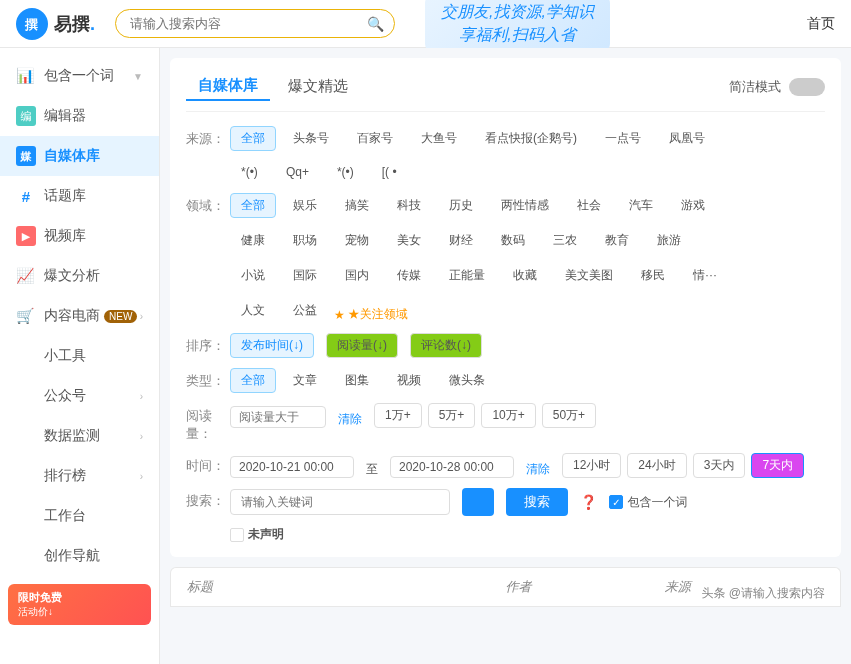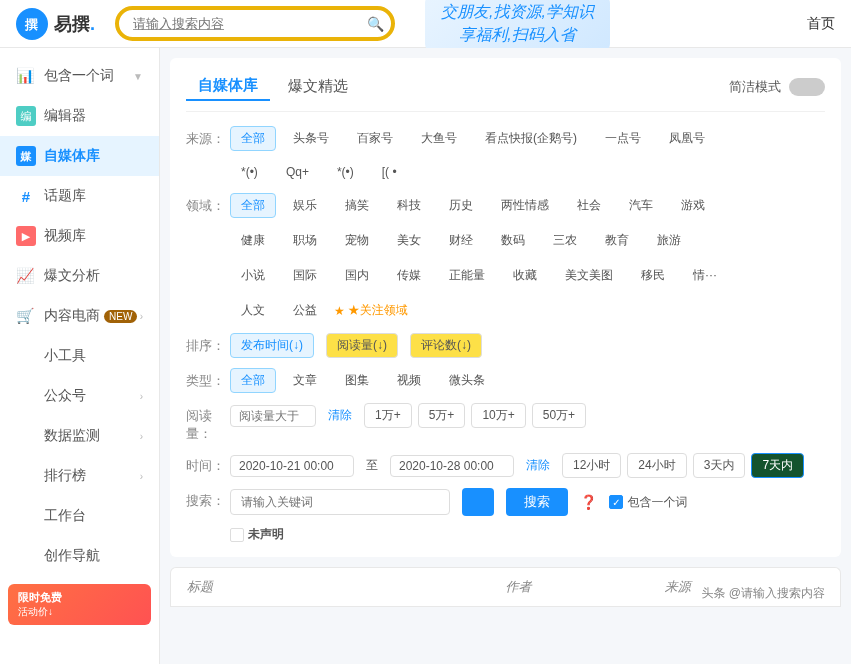--- a/index.html
+++ b/index.html
@@ -5,21 +5,21 @@
     * { box-sizing: border-box; margin: 0; padding: 0; }
     body { font-family: 'Microsoft YaHei', Arial, sans-serif; font-size: 13px; background: #f5f5f5; display: flex; flex-direction: column; width: 851px; height: 664px; overflow: hidden; }
 
     
     .top-nav { background: #fff; border-bottom: 1px solid #e8e8e8; display: flex; align-items: center; padding: 0 16px; height: 48px; flex-shrink: 0; }
     .logo { display: flex; align-items: center; margin-right: 20px; }
     .logo-icon { width: 32px; height: 32px; background: #1890ff; border-radius: 50%; display: flex; align-items: center; justify-content: center; color: #fff; font-size: 16px; font-weight: bold; margin-right: 6px; }
     .logo-text { font-size: 18px; color: #333; font-weight: bold; }
     .logo-dot { color: #1890ff; }
     .search-bar { flex: 1; max-width: 280px; position: relative; }
-    .search-bar input { width: 100%; border: 4px solid #eab308; border-radius: 20px; padding: 6px 32px 6px 14px; font-size: 13px; outline: none; color: #999; text-decoration: underline; }
+    .search-bar input { width: 100%; border: 1px solid #eab308; border-radius: 20px; padding: 6px 32px 6px 14px; font-size: 13px; outline: none; color: #999; }
     .search-bar .search-icon { position: absolute; right: 10px; top: 50%; transform: translateY(-50%); color: #999; font-size: 14px; }
     .nav-banner { margin-left: 30px; background: linear-gradient(135deg, #e8f4ff, #d0e8ff); border-radius: 8px; padding: 6px 16px; font-size: 12px; color: #1890ff; text-align: center; line-height: 1.4; }
     .nav-right { margin-left: auto; font-size: 14px; color: #333; }
 
     
     .main-wrap { display: flex; flex: 1; overflow: hidden; }
 
     
     .sidebar { width: 160px; background: #fff; border-right: 1px solid #e8e8e8; flex-shrink: 0; overflow-y: auto; padding: 8px 0; }
     .sidebar-item { display: flex; align-items: center; padding: 10px 16px; cursor: pointer; color: #555; font-size: 14px; position: relative; }
@@ -38,44 +38,44 @@
     .tab-row { display: flex; align-items: center; margin-bottom: 14px; border-bottom: 1px solid #f0f0f0; padding-bottom: 10px; }
     .tab-item { font-size: 15px; color: #555; padding: 4px 12px; cursor: pointer; margin-right: 6px; }
     .tab-item.active { color: #1890ff; border-bottom: 2px solid #1890ff; font-weight: bold; }
     .toggle-row { margin-left: auto; display: flex; align-items: center; gap: 8px; font-size: 13px; color: #555; }
     .toggle-switch { width: 36px; height: 18px; background: #ccc; border-radius: 9px; cursor: pointer; position: relative; }
     .toggle-switch.off { background: #ccc; }
 
     
     .filter-row { display: flex; align-items: flex-start; margin-bottom: 10px; }
     .filter-label { width: 44px; color: #888; font-size: 13px; flex-shrink: 0; padding-top: 4px; }
-    .filter-options { display: flex; flex-wrap: wrap; gap: 6px; flex: 1; align-items: center; }
+    .filter-options { display: flex; flex-wrap: wrap; gap: 6px; flex: 1; align-items: flex-end; }
     .filter-btn { padding: 3px 10px; border-radius: 4px; border: 1px solid transparent; font-size: 12px; cursor: pointer; color: #555; background: transparent; }
     .filter-btn.active { background: #e6f4ff; color: #1890ff; border-color: #91d5ff; }
     .filter-link { color: #ff9900; font-size: 12px; cursor: pointer; display: flex; align-items: center; gap: 3px; }
 
     
     .sort-btn { padding: 3px 10px; border-radius: 4px; border: 1px solid #91d5ff; font-size: 12px; cursor: pointer; color: #1890ff; background: #e6f4ff; margin-right: 6px; }
-    .sort-btn.inactive { background: #fde047; color: #555; border-color: #ddd; }
+    .sort-btn.inactive { background: #84cc16; color: #555; border-color: #ddd; }
 
     
     .type-btn { padding: 3px 10px; border-radius: 4px; border: 1px solid transparent; font-size: 12px; cursor: pointer; color: #555; background: transparent; }
     .type-btn.active { background: #e6f4ff; color: #1890ff; border-color: #91d5ff; }
 
     
-    .read-input { border: 1px solid #ddd; border-radius: 4px; padding: 3px 8px; font-size: 12px; color: #999; width: 86px; }
+    .read-input { border: 1px solid #ddd; border-radius: 4px; padding: 3px 8px; font-size: 12px; color: #999; width: 96px; }
     .read-clear { color: #1890ff; font-size: 12px; cursor: pointer; margin: 0 6px; }
     .read-btn { padding: 3px 10px; border-radius: 4px; border: 1px solid #ddd; font-size: 12px; cursor: pointer; color: #555; background: #fff; }
 
     
     .time-input { border: 1px solid #ddd; border-radius: 4px; padding: 3px 8px; font-size: 12px; color: #555; width: 124px; }
     .time-sep { margin: 0 6px; color: #555; font-size: 12px; }
     .time-clear { color: #1890ff; font-size: 12px; cursor: pointer; margin: 0 6px; }
     .time-btn { padding: 3px 10px; border-radius: 4px; border: 1px solid #ddd; font-size: 12px; cursor: pointer; color: #555; background: #fff; }
-    .time-btn.active { background: #14532d; color: #fff; border-color: #1890ff; }
+    .time-btn.active { background: #d946ef; color: #fff; border-color: #1890ff; }
 
     
     .search-keyword { border: 1px solid #ddd; border-radius: 4px; padding: 5px 10px; font-size: 12px; color: #999; width: 220px; }
     .search-color-btn { width: 32px; height: 28px; background: #1890ff; border: none; border-radius: 4px; cursor: pointer; margin-left: 6px; }
     .search-submit { background: #1890ff; color: #fff; border: none; border-radius: 4px; padding: 5px 18px; font-size: 13px; cursor: pointer; margin-left: 6px; }
     .search-help { color: #999; font-size: 14px; cursor: pointer; margin-left: 6px; }
     .search-checkbox { display: flex; align-items: center; gap: 4px; font-size: 12px; color: #555; margin-left: 6px; cursor: pointer; }
     .checkbox-box { width: 14px; height: 14px; border: 1px solid #1890ff; border-radius: 2px; background: #1890ff; display: flex; align-items: center; justify-content: center; }
     .checkbox-box span { color: #fff; font-size: 10px; }
     .declare-row { display: flex; align-items: center; gap: 4px; font-size: 12px; color: #555; margin-top: 6px; cursor: pointer; }

